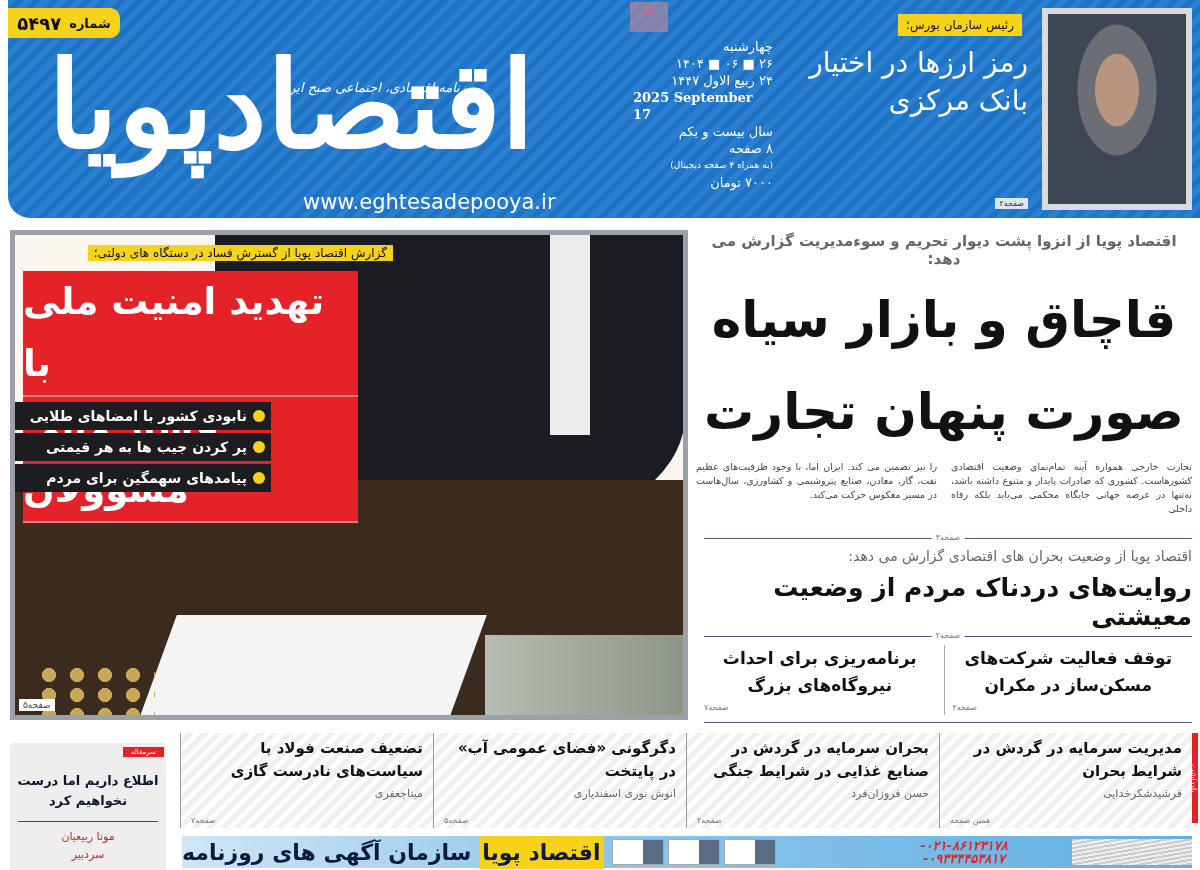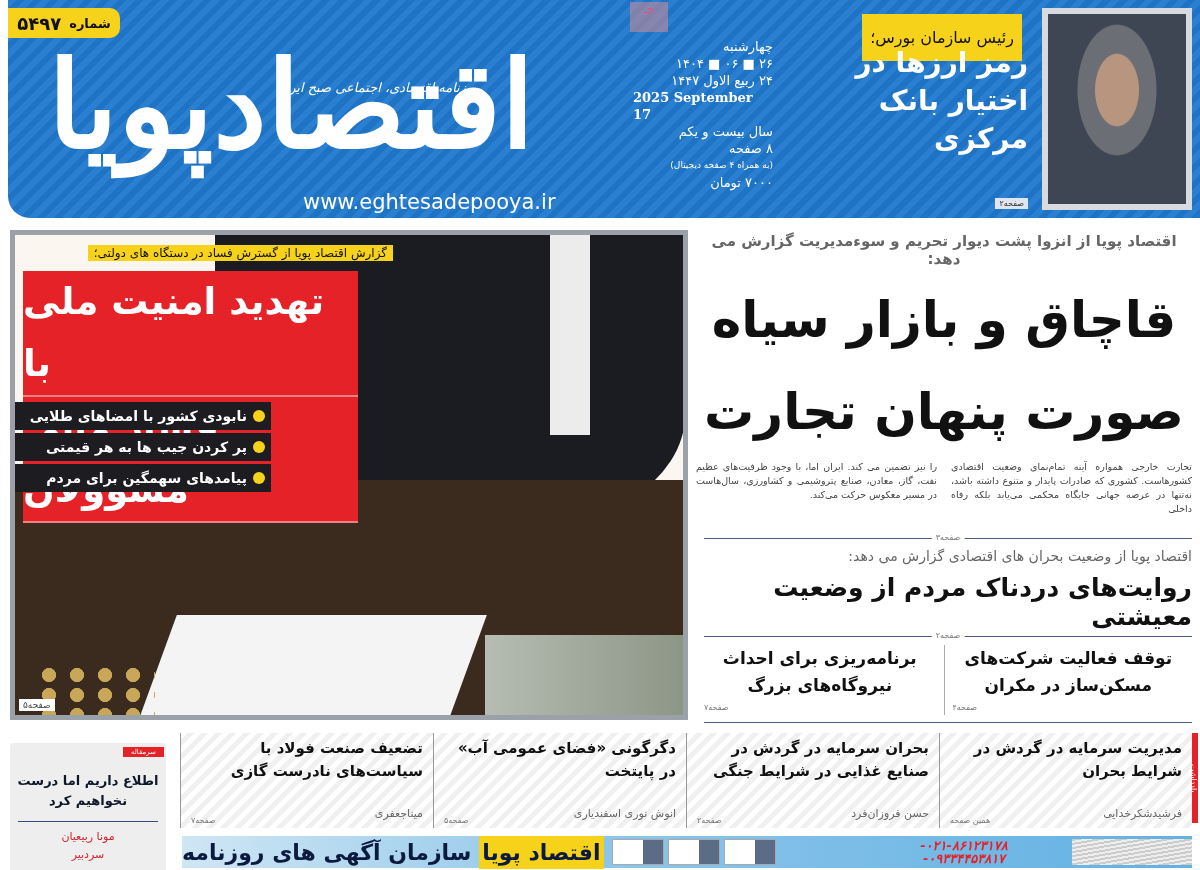--- a/index.html
+++ b/index.html
@@ -8,22 +8,22 @@
  background:repeating-linear-gradient(135deg,#2a7fd0 0 6px,#1f73c4 6px 12px);}
 .issue{position:absolute;left:0;top:8px;width:112px;height:30px;background:#f7d21a;border-radius:0 10px 10px 0;display:flex;align-items:center;justify-content:center;gap:8px;font-weight:bold;color:#111;font-size:13px}
 .issue .num{font-size:18px}
 .logo{position:absolute;left:40px;top:30px;width:580px;height:160px;color:#fff;font-family:"DejaVu Serif",serif;font-size:120px;font-weight:bold;line-height:150px;text-align:left;direction:rtl}
 .logo-sub{position:absolute;left:268px;top:80px;color:#fff;font-size:13px;font-style:italic;direction:rtl}
 .site{position:absolute;left:295px;top:190px;color:#fff;font-size:21px;direction:ltr}
 .dates{position:absolute;left:625px;top:38px;color:#fff;font-size:13px;line-height:17px;text-align:right;direction:rtl;width:140px}
 .dates .d-en{font-family:"DejaVu Serif",serif;font-weight:bold;font-size:13px;direction:ltr;text-align:left}
 .dates .small{font-size:9px}
 .jw-mark{position:absolute;left:622px;top:2px;width:38px;height:30px;background:rgba(210,140,150,.55);color:#e94f7b;font-size:12px;text-align:center}
-.top-story-kicker{position:absolute;right:178px;top:14px;background:#f7d21a;color:#111;font-size:16px;padding:14px 8px}
-.top-story-head{position:absolute;right:172px;top:44px;width:240px;color:#fff;font-size:28px;font-weight:bold;line-height:38px;text-align:right}
+.top-story-kicker{position:absolute;right:178px;top:14px;background:#f7d21a;color:#111;font-size:12px;padding:4px 8px}
+.top-story-head{position:absolute;right:172px;top:44px;width:240px;color:#fff;font-size:28px;font-weight:normal;line-height:38px;text-align:right}
 .portrait{position:absolute;right:8px;top:8px;width:150px;height:202px;background:#d7dbe0;padding:6px}
 .portrait .ph{width:100%;height:100%;background:radial-gradient(ellipse at 50% 40%,#b8957e 0 22%,#6b6e74 23% 40%,#3e4653 41%);}
 .page-tag{position:absolute;right:172px;top:198px;background:#dfe6ef;color:#333;font-size:8px;padding:1px 4px}
 
 .feature{position:absolute;left:10px;top:230px;width:678px;height:490px;border:5px solid #9aa1a8;background:#fbf7f0;overflow:hidden}
 .feature .desk{position:absolute;left:0;top:245px;width:100%;height:240px;background:#3b2b1f}
 .feature .suit{position:absolute;left:200px;top:0;width:470px;height:300px;background:#1b1c22;border-radius:0 0 40% 40%}
 .feature .shirt{position:absolute;left:535px;top:0;width:40px;height:200px;background:#ececec}
 .feature .paper{position:absolute;left:140px;top:380px;width:310px;height:120px;background:#f4f4f4;transform:skewX(-20deg)}
 .feature .money{position:absolute;left:470px;top:400px;width:200px;height:90px;background:linear-gradient(90deg,#b6bcb2,#8c9686)}
@@ -48,21 +48,21 @@
 .second .h2{color:#111;font-size:25px;font-weight:bold;margin-top:9px}
 .pair{position:absolute;right:8px;top:645px;width:496px;display:flex}
 .pair .item{flex:1;text-align:center;font-size:17px;font-weight:bold;line-height:27px;color:#111;position:relative;height:70px}
 .pair .item + .item{border-right:1px solid #aaa}
 .pair .pg{position:absolute;left:8px;bottom:-6px;font-size:8px;color:#777;font-weight:normal}
 
 .bottom{position:absolute;left:180px;top:733px;width:1012px;height:95px;display:flex;
  background:repeating-linear-gradient(135deg,#ffffff 0 5px,#f0f0f0 5px 10px)}
 .bcol{flex:1;position:relative;padding:4px 10px 0 6px;text-align:right;border-left:1px solid #999}
 .bcol .t{font-size:15px;font-weight:bold;color:#111;line-height:23px}
-.bcol .a{font-size:11px;color:#666;margin-top:24px}
+.bcol .a{font-size:11px;color:#666;margin-top:4px}
 .bcol .p{position:absolute;left:10px;bottom:3px;font-size:8px;color:#777}
 .yad{position:absolute;right:2px;top:733px;width:14px;height:90px;background:#e52228;color:#fff;font-size:8px;writing-mode:vertical-rl;text-align:center}
 .edit{position:absolute;left:10px;top:743px;width:156px;height:135px;background:#eeeeee;border-radius:4px;text-align:center}
 .edit .tag{position:absolute;right:2px;top:4px;background:#e52228;color:#fff;font-size:7px;padding:1px 8px}
 .edit .t{margin-top:28px;font-size:13px;font-weight:bold;color:#0f172a;line-height:20px}
 .edit .line{margin:10px auto 6px;width:140px;border-top:1.5px solid #3a4a80}
 .edit .au{color:#d3232a;font-size:11px;line-height:18px}
 .ad{position:absolute;left:182px;top:836px;width:1010px;height:32px;display:flex;align-items:center;
  background:linear-gradient(90deg,#cfe6f4,#8ec6ea 40%,#62b1e3);}
 .ad .papers{width:120px;height:26px;margin-left:8px;background:repeating-linear-gradient(170deg,#ccc 0 2px,#eee 2px 4px);order:3}

